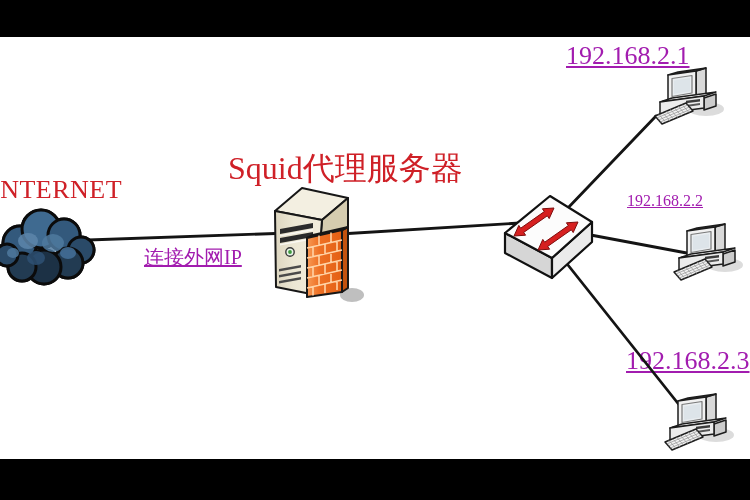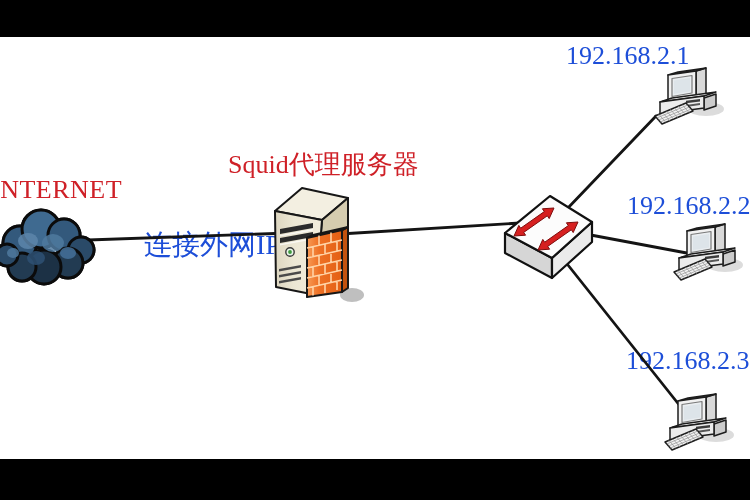--- a/index.html
+++ b/index.html
@@ -6,27 +6,27 @@
   #stage{
     position:relative;width:750px;height:500px;margin:0 auto;
     background:#ffffff;overflow:hidden;
     font-family:"Liberation Serif","DejaVu Serif",serif;
   }
   .bar{position:absolute;left:0;width:750px;background:#000;z-index:6;}
   #bar-top{top:0;height:37px;}
   #bar-bottom{top:459px;height:41px;}
   .lbl{position:absolute;z-index:2;white-space:nowrap;line-height:1.1;}
   .lbl.red{color:#cf2027;}
-  .lbl.blk{color:#1d4ed8;}
+  .lbl.blk{color:#a21caf;text-decoration:underline;}
   #lbl-internet{left:-9px;top:176px;font-size:26px;letter-spacing:.5px;}
-  #lbl-squid{left:228px;top:151px;font-size:26px;}
-  #lbl-wanip{left:144px;top:230px;font-size:28px;}
+  #lbl-squid{left:228px;top:151px;font-size:32px;}
+  #lbl-wanip{left:144px;top:246px;font-size:20px;}
   #lbl-lanip{left:351px;top:244px;font-size:27px;}
   #lbl-pc1{left:566px;top:42px;font-size:26px;}
-  #lbl-pc2{left:627px;top:192px;font-size:26px;}
+  #lbl-pc2{left:627px;top:192px;font-size:16px;}
   #lbl-pc3{left:626px;top:347px;font-size:26px;}
   svg.icon{position:absolute;z-index:4;overflow:visible;}
   #wires{position:absolute;left:0;top:0;z-index:3;}
 </style>
 </head>
 <body>
 
 <div id="stage">
 
   <svg style="position:absolute;width:0;height:0" aria-hidden="true">

